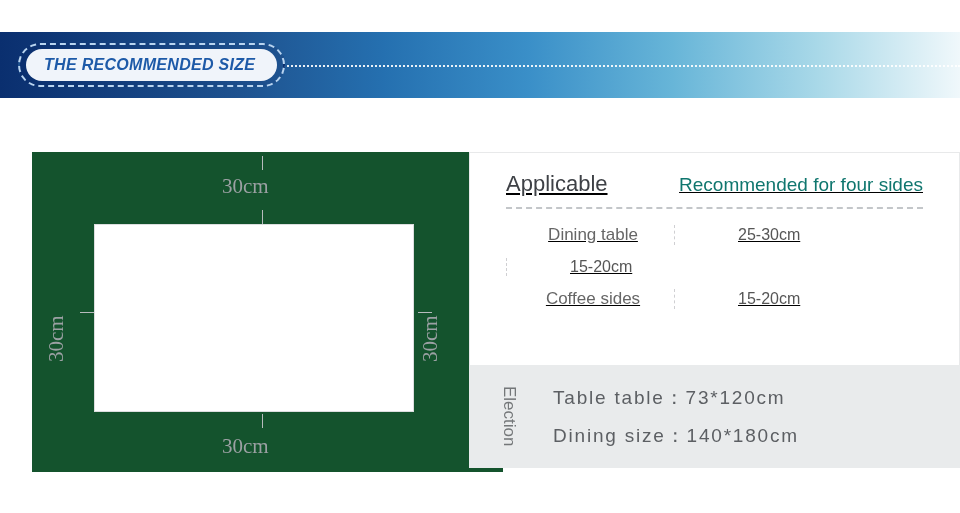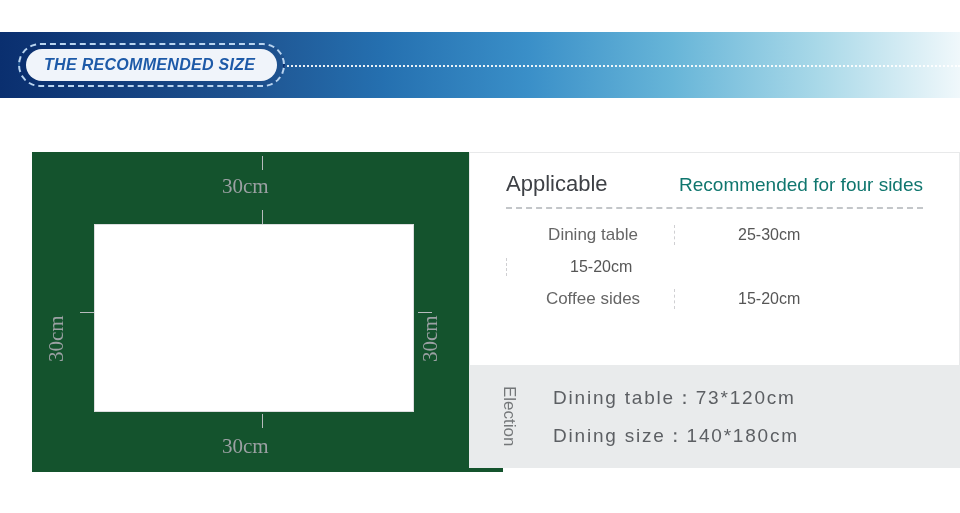--- a/index.html
+++ b/index.html
@@ -38,21 +38,21 @@
 .dlabel.top { left: 190px; top: 22px; }
 .dlabel.bottom { left: 190px; top: 282px; }
 .dlabel.left { left: 12px; top: 210px; transform: rotate(-90deg); transform-origin: left top; }
 .dlabel.right { left: 386px; top: 210px; transform: rotate(-90deg); transform-origin: left top; }
 .tick { position: absolute; background: #b7bbbd; }
 .tick.v { width: 1px; height: 14px; }
 .tick.h { width: 14px; height: 1px; }
 
 .spec-panel {
   position: absolute; left: 469px; top: 152px; right: 0; height: 240px;
-  background: #fff; border: 1px solid #e8e9ea;
+  background: #fff; border: 1px solid #e8e9ea; text-decoration: underline;
 }
 .spec-head { display: flex; align-items: baseline; padding: 18px 36px 0 36px; }
 .spec-head .title { color: #3e4146; font-size: 22px; font-weight: 500; }
 .spec-head .sub { margin-left: auto; color: #0f766e; font-size: 19px; }
 .spec-divider { margin: 10px 36px 16px 36px; border-top: 2px dashed #c3c6c9; }
 .spec-rows { padding: 0 36px 8px 36px; }
 .spec-row { display: flex; align-items: center; margin-bottom: 13px; color: #666; }
 .spec-row .left { width: 168px; font-size: 17px; text-align: center; padding-left:6px; }
 .spec-row .left.desk { font-size: 20px; color: #555; padding-left: 40px; }
 .spec-row .sep { width: 20px; text-align: center; color: #bbb; font-size: 18px; align-self: stretch; border-left: 1px dashed #cfcfd2; }
@@ -114,19 +114,19 @@
       <div class="sep"></div>
       <div class="right">15-20cm</div>
     </div>
   </div>
 </div>
 
 <div class="elect-panel">
   <div class="elect-label">Election</div>
   <div class="elect-text">
     <div class="row">
-      <span class="lbl">Dining table：</span><span class="val">73*120cm</span>
+      <span class="lbl">Table table：</span><span class="val">73*120cm</span>
     </div>
     <div class="row">
       <span class="lbl">Dining size：</span><span class="val">140*180cm</span>
     </div>
   </div>
 </div>
 
 </body></html>

